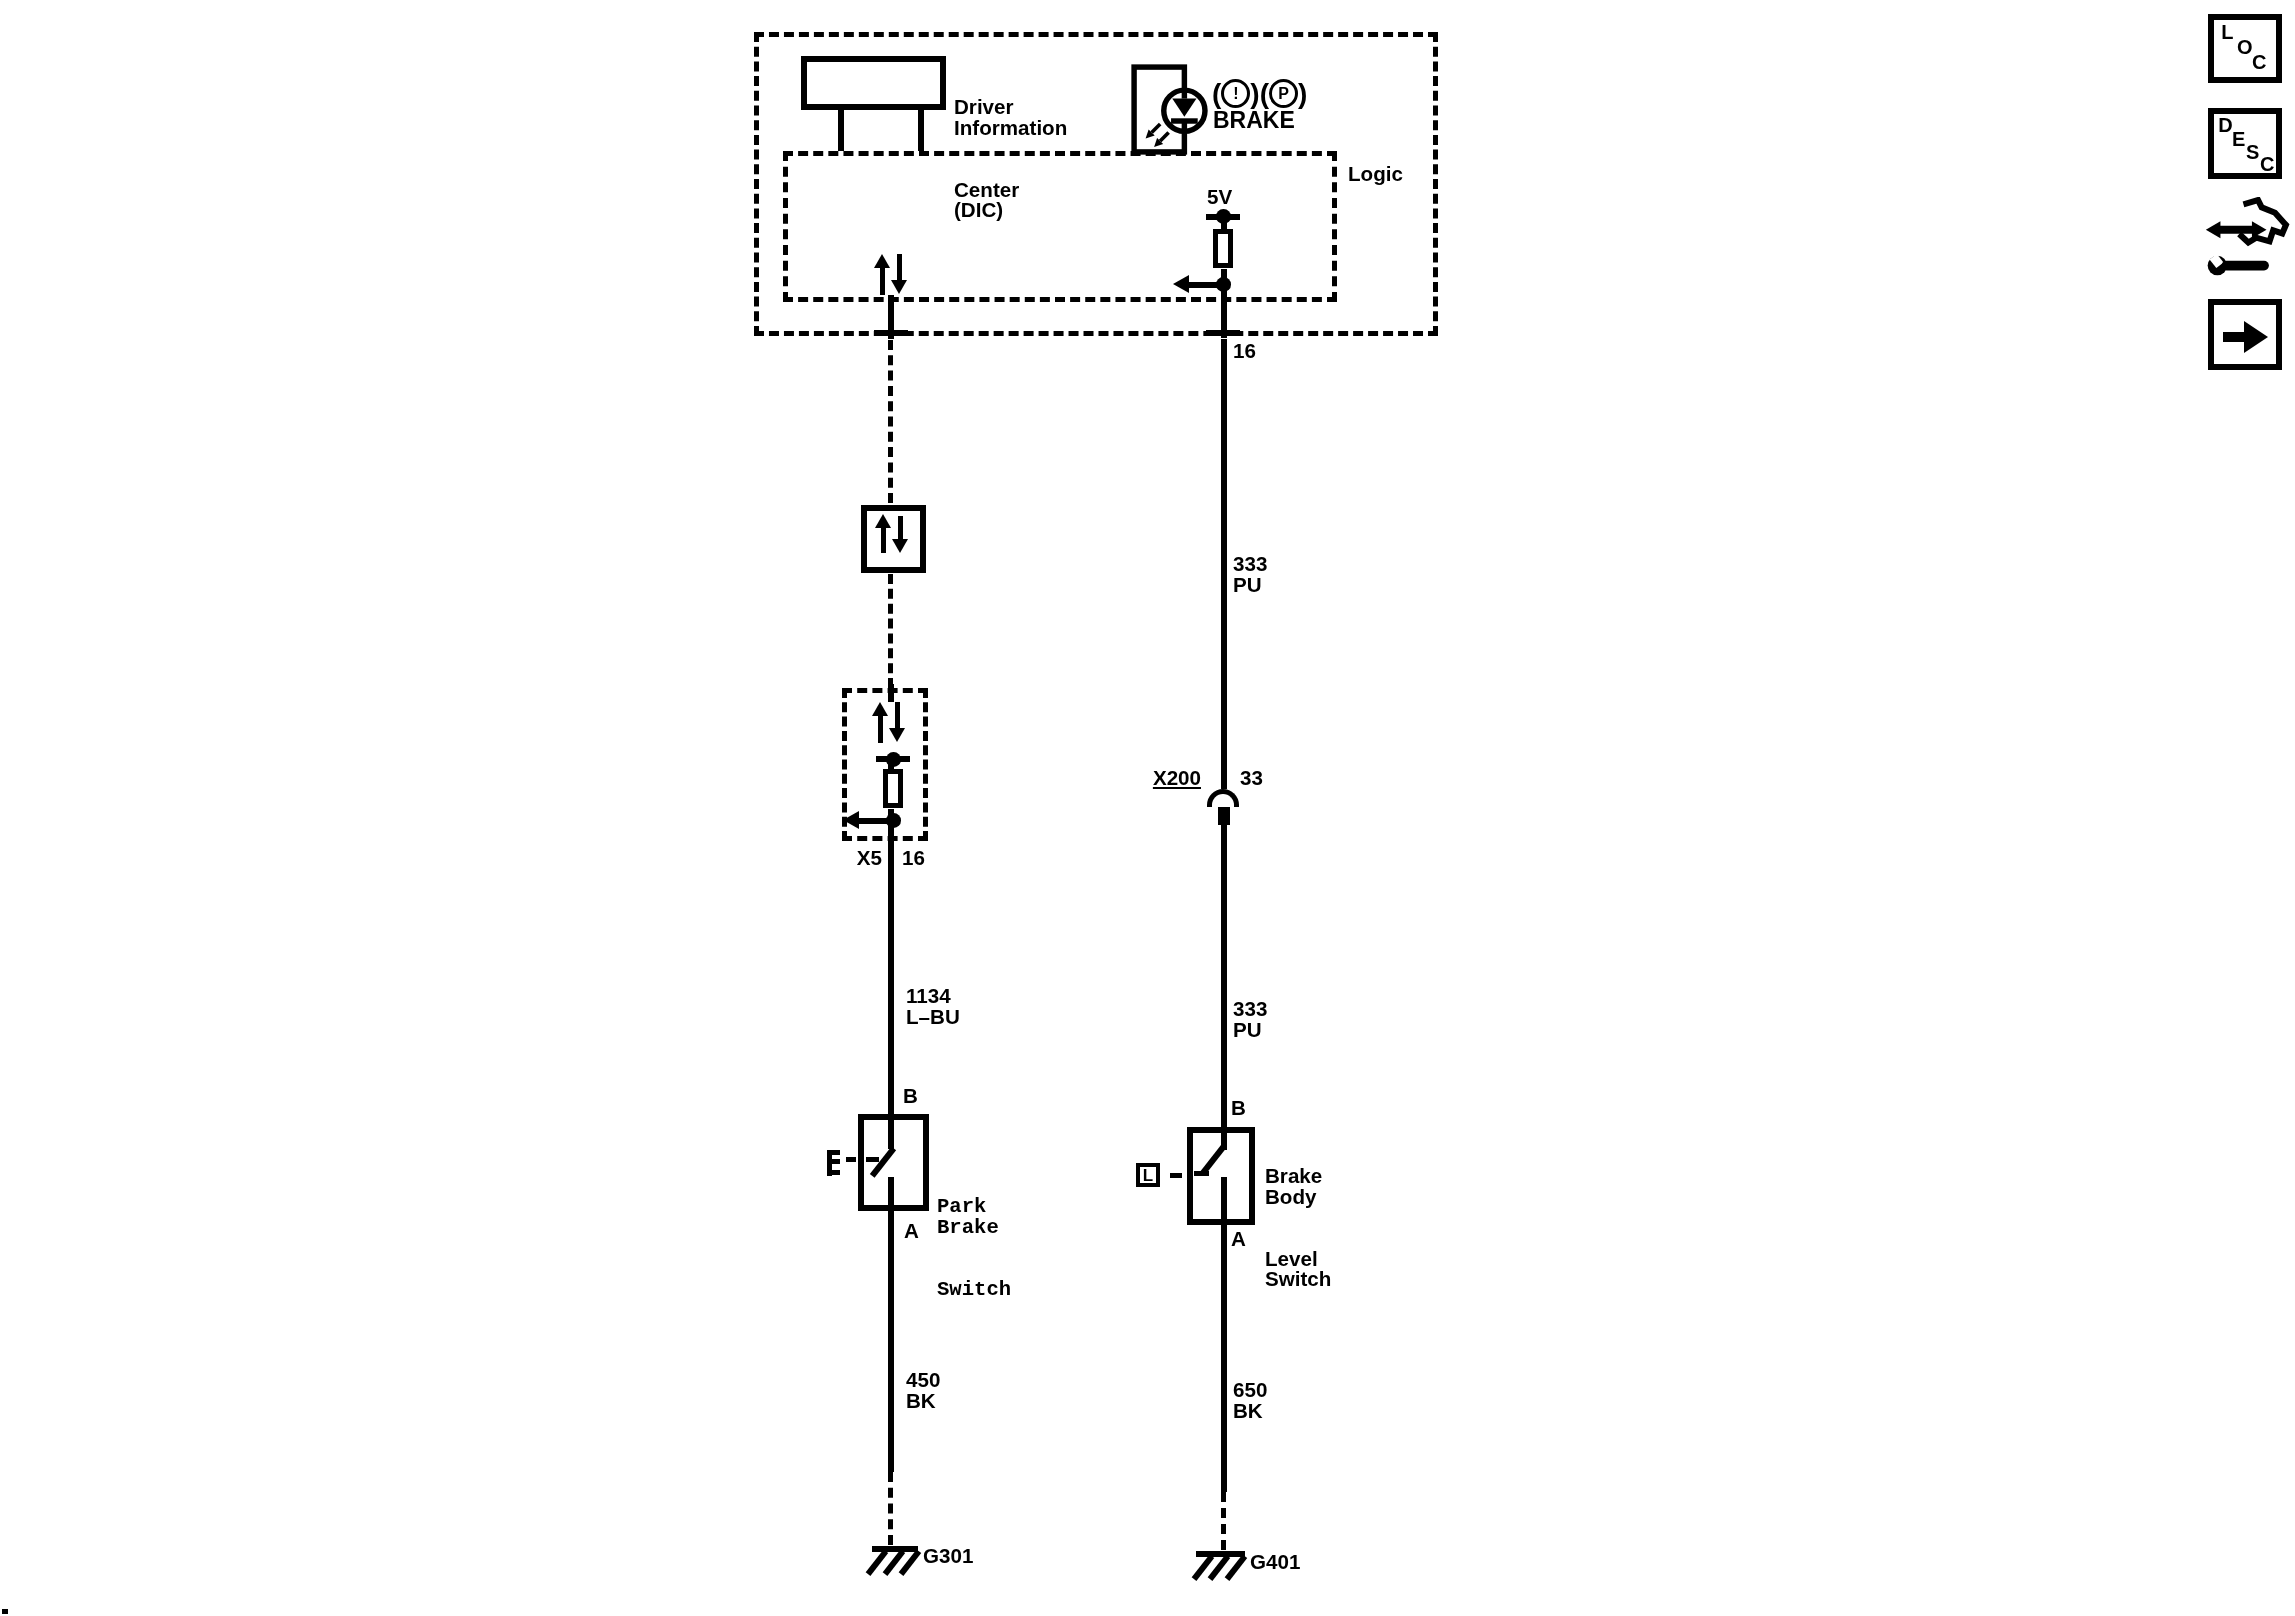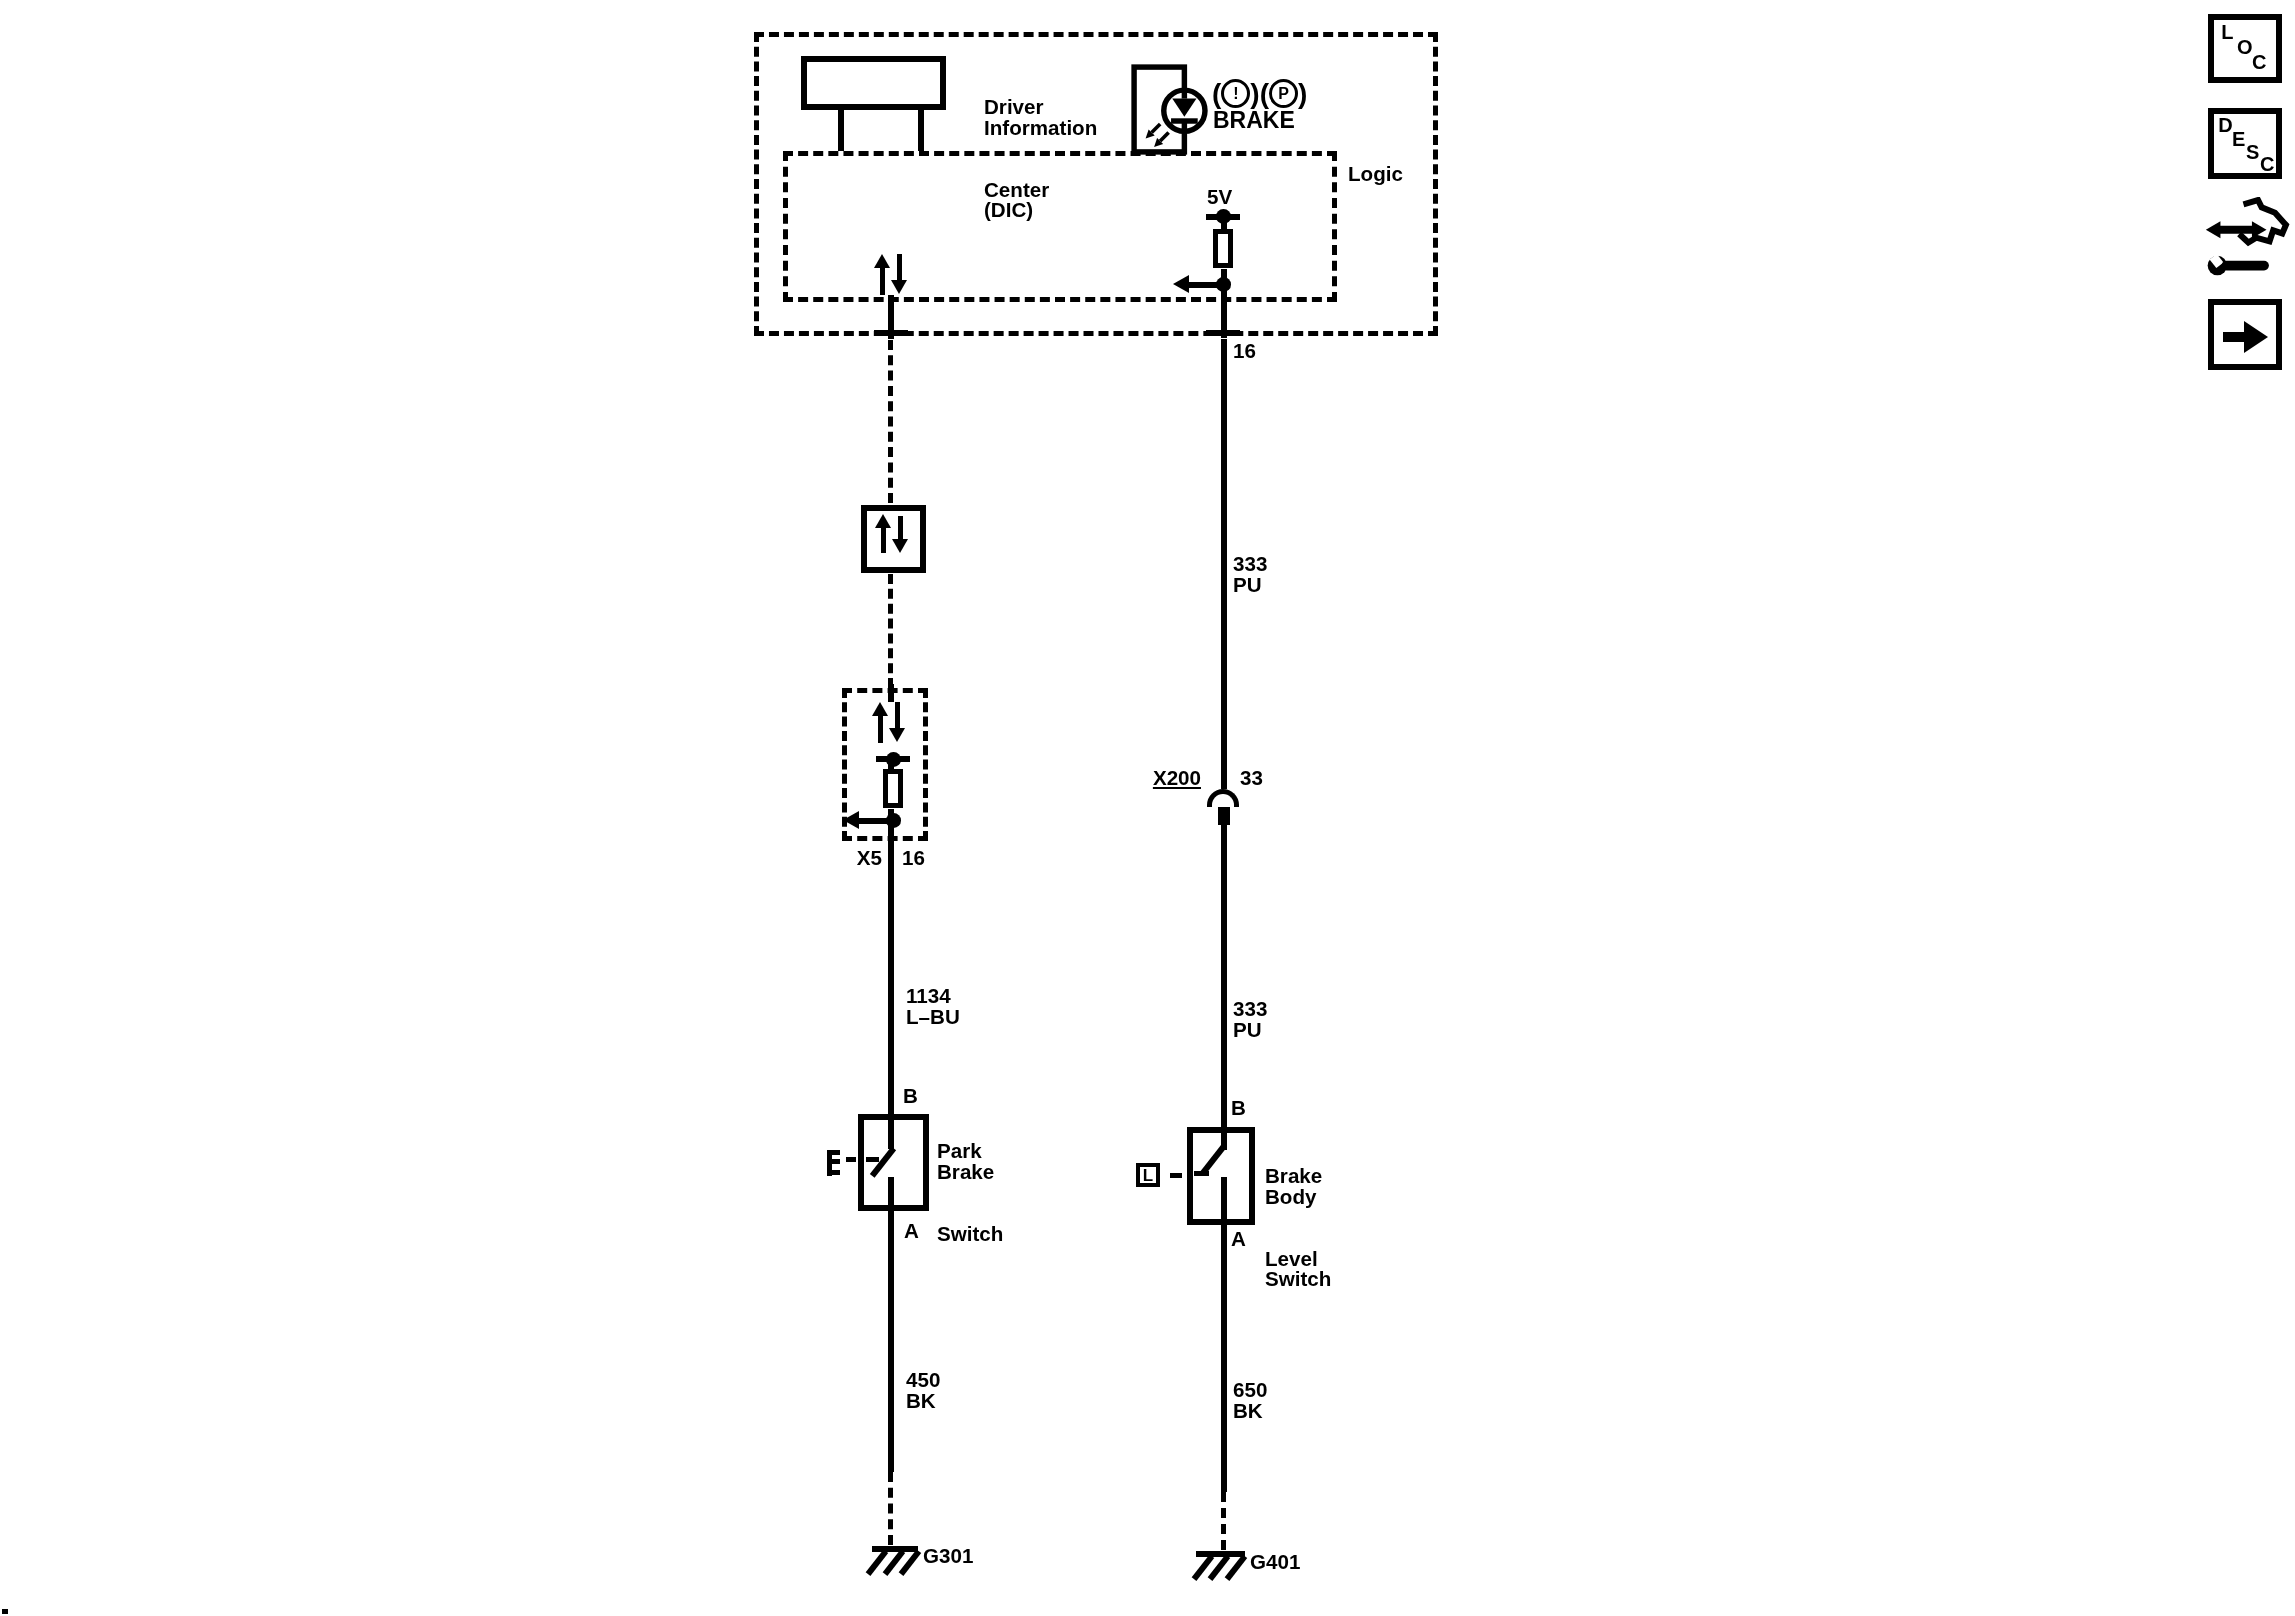--- a/index.html
+++ b/index.html
@@ -26,21 +26,21 @@
 <body>
 
 <div id="canvas">
 
   <div class="box-dash" style="left:754px;top:32px;width:674px;height:294px;"></div>
 
   <div class="box-dash" style="left:783px;top:151px;width:544px;height:141px;"></div>
   <div class="txt" style="left:1348px;top:147px;margin-top:17px;"><span>Logic</span></div>
 
   <div class="box-solid" style="left:801px;top:56px;width:133px;height:42px;"></div>
-  <div class="txt" style="left:984px;top:56px;">
+  <div class="txt" style="left:954px;top:56px;">
     <div>Driver</div><div>Information</div>
     <div>Center</div><div>(DIC)</div>
   </div>
   <div class="ln" style="left:838px;top:110px;width:5.5px;height:41px;"></div>
   <div class="ln" style="left:918px;top:110px;width:5.5px;height:41px;"></div>
 
   <svg style="position:absolute;left:1125px;top:61px;" width="103" height="97" viewBox="0 0 170 160">
     <rect x="15" y="10" width="83" height="140" fill="none" stroke="#000" stroke-width="9"></rect>
     <circle cx="98" cy="82" r="34" fill="#fff" stroke="#000" stroke-width="9"></circle>
     <line x1="98" y1="48" x2="98" y2="62" stroke="#000" stroke-width="9"></line>
@@ -119,21 +119,21 @@
   <div class="blade" style="left:872px;top:1173px;width:35px;transform:rotate(-52deg);"></div>
   <div class="ln" style="left:888px;top:1177px;width:5.5px;height:34px;"></div>
   <div class="ln" style="left:866px;top:1157px;width:13.3px;height:4.9px;"></div>
   <div class="ln" style="left:846px;top:1157px;width:9.7px;height:4.9px;"></div>
   <div>
     <div class="ln" style="left:827px;top:1150px;width:4.9px;height:25.5px;"></div>
     <div class="ln" style="left:827px;top:1150px;width:13.3px;height:4.9px;"></div>
     <div class="ln" style="left:827px;top:1159px;width:13.3px;height:4.9px;"></div>
     <div class="ln" style="left:827px;top:1170px;width:13.3px;height:4.9px;"></div>
   </div>
-  <div class="txt" style="left:937px;top:1100px;">
+  <div class="txt" style="left:937px;top:1156px;font-family:Liberation Mono, monospace;">
     <div>Park</div><div>Brake</div>
     <div>Switch</div>
   </div>
   <div class="txt" style="left:904px;top:1221px;"><span>A</span></div>
 
   <div class="ln" style="left:888px;top:1211px;width:5.5px;height:261px;"></div>
   <div class="txt" style="left:906px;top:1329px;">
     <div>450</div><div>BK</div>
   </div>
   <div class="vdash" style="left:888px;top:1472px;height:73px;"></div>

